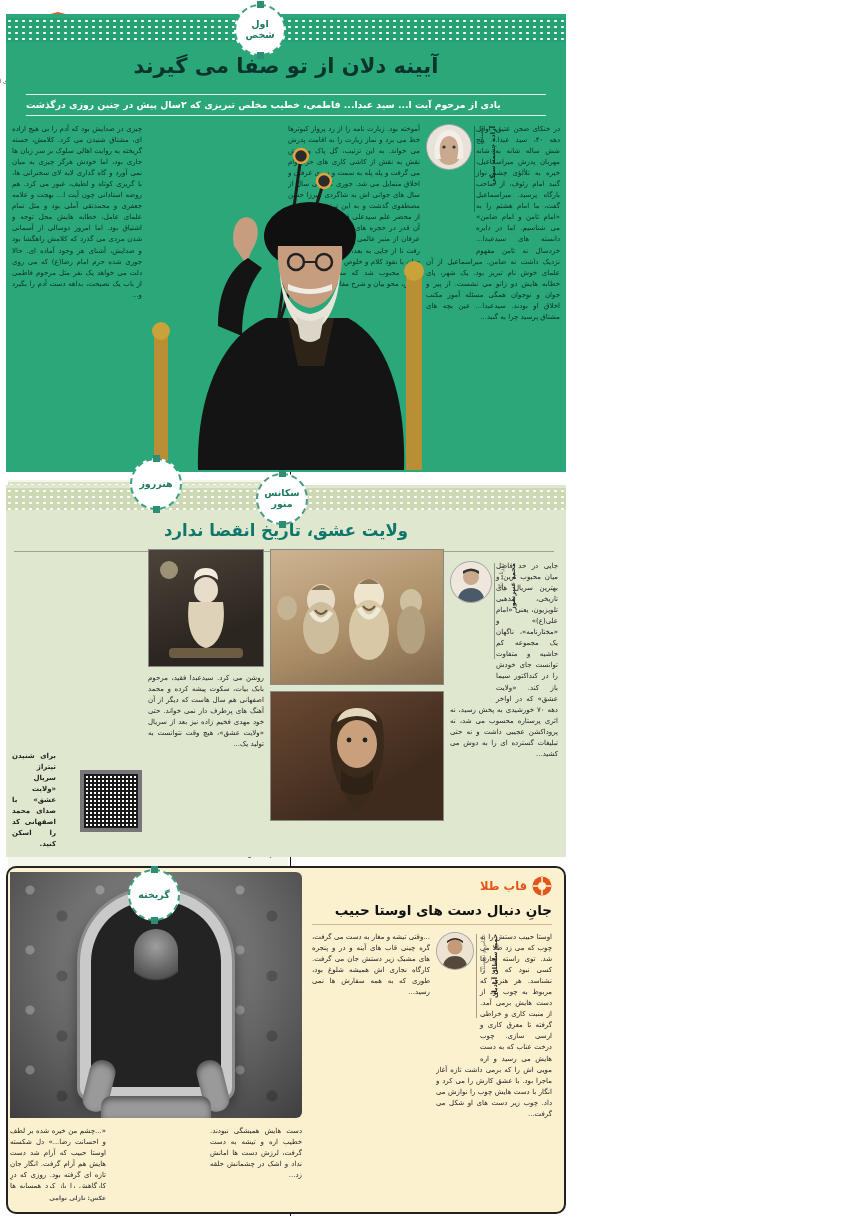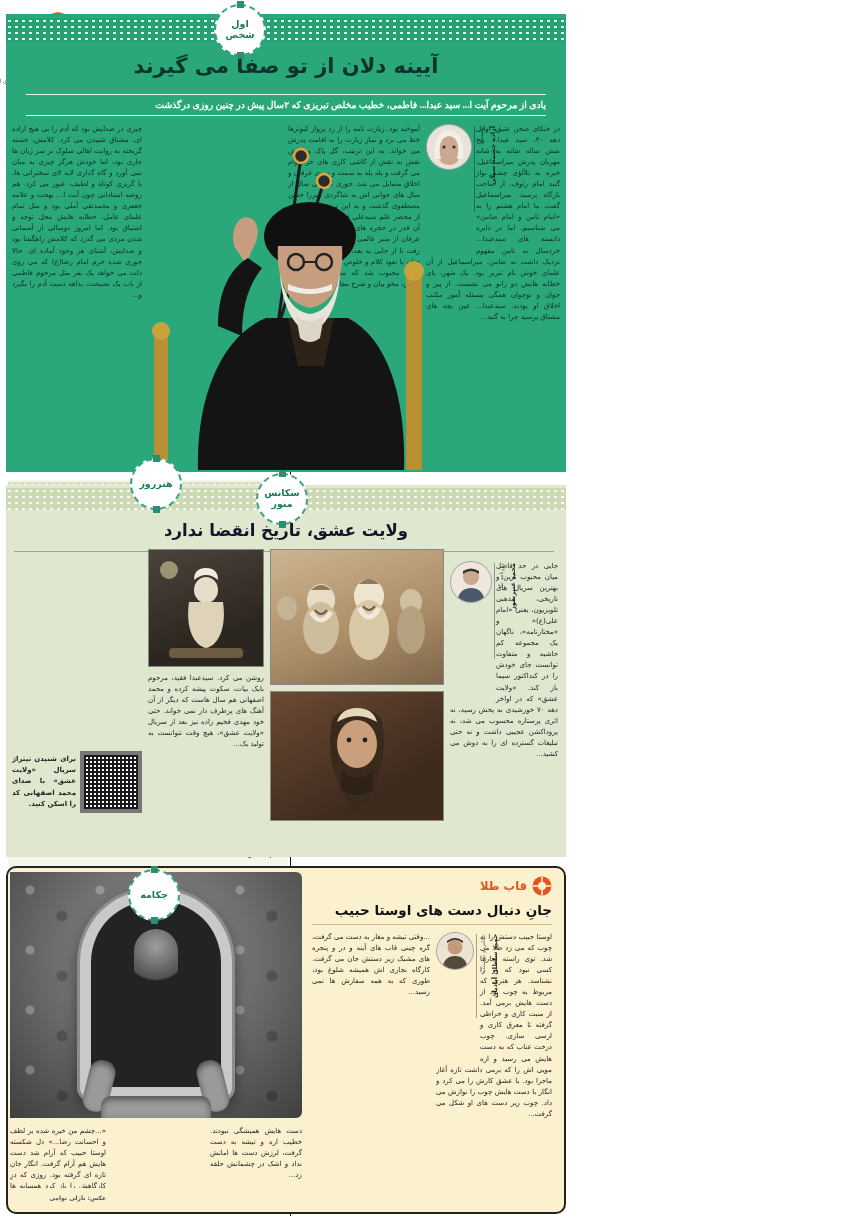--- a/index.html
+++ b/index.html
@@ -296,21 +296,21 @@
       <div class="caption-red">اثری از ایوان لیرا هنرمند ونزوئلایی</div>
       <div class="small-cap jt" style="margin-top:3px;">این کارتون یکی از آثار برگزیده جشنواره بین المللی کارتون «مهربانی رضوی» است. آثار این رویداد متأثر از احادیث و کلام امام رضا(ع) با موضوع مهربانی از سوی هنرمندان مختلف جهان خلق شده است.</div>
     </div>
   </div>
 
   <div class="poem-box abs" style="right:570px;top:893px;width:280px;height:297px;">
     <div class="dots abs" style="right:10px;top:6px;width:260px;height:22px;background-color:#29615a;"></div>
     <div class="badge abs" style="right:108px;top:-24px;">
       <i class="t"></i>
         <i class="b"></i>
-      <span>چکامه</span>
+      <span>گریخته</span>
     </div>
     <div style="text-align:center;font-weight:bold;font-size:15px;margin-top:40px;">چنان گنجشک می سایم سرم را روی ایوانت</div>
     <div style="width:140px;height:1px;background:#cfe0da;margin:6px auto 6px auto;"></div>
     <div style="margin-top:2px;">
       <div>
           <span class="poem-line">چنان گنجشک می سایم سرم را روی ایوانت</span>
           <span class="poem-line">که تا یک لحظه بالم حس کند گرمای دستانت</span>
           <span class="poem-line">تو خورشیدی و این گنجشک کوچک از تو می خواهد</span>
           <span class="poem-line">تمام عمر خود را سر کند در کنج ایوانت</span>
           <span class="poem-line">چنان گنجشک های ریزه خوارت معتقد هستم</span>
@@ -325,29 +325,29 @@
           <span class="poem-line">به این کوچک ترین گنجشک در ملک سلیمانت</span>
           <span class="poem-line">هوا گرم است، نور مستقیمت می وزد هر سو</span>
           <span class="poem-line">و گرداگرد تو پروانه های سبز حیرانت</span>
         </div>
     </div>
     <div style="text-align:center;font-size:6.5px;font-weight:bold;margin-top:4px;color:#dcebe6;">مریم سقلاطونی</div>
   </div>
 
   <div class="abs green" style="left:6px;top:14px;width:560px;height:458px;background:#2aa87a;">
     <div class="dots abs" style="left:0;top:4px;width:560px;height:24px;background-color:#26a173;"></div>
-    <div class="badge abs" style="left:208px;top:-10px;">
+    <div class="badge abs" style="left:228px;top:-10px;">
       <i class="t"></i>
         <i class="b"></i>
       <span>اول</span>
       <span>شخص</span>
     </div>
     <div class="abs" style="left:60px;top:40px;width:440px;text-align:center;font-weight:bold;font-size:21px;color:#0b332c;">آیینه دلان از تو صفا می گیرند</div>
     <div class="abs" style="left:20px;top:80px;width:520px;height:1px;background:#e6f4ee;"></div>
-    <div class="abs" style="left:20px;top:85px;width:520px;text-align:right;font-size:9.3px;font-weight:bold;color:#fff;font-family:Liberation Serif, serif;">یادی از مرحوم آیت ا... سید عبدا... فاطمی، خطیب مخلص تبریزی که ۲سال پیش در چنین روزی درگذشت</div>
+    <div class="abs" style="left:20px;top:85px;width:520px;text-align:left;font-size:9.3px;font-weight:bold;color:#fff;">یادی از مرحوم آیت ا... سید عبدا... فاطمی، خطیب مخلص تبریزی که ۲سال پیش در چنین روزی درگذشت</div>
     <div class="abs" style="left:20px;top:101px;width:520px;height:1px;background:#e6f4ee;"></div>
 
     <div class="col jt clip abs" style="right:6px;top:110px;width:134px;height:344px;">
       <span class="byline-float">
         <span class="avatar" style="width:44px;height:44px;">
           <svg width="44" height="44" viewBox="0 0 44 44">
               <circle cx="22" cy="22" r="22" fill="#e8e2d8"></circle>
               <path d="M22 8 C12 8 9 18 10 28 C11 36 16 40 22 40 C28 40 33 36 34 28 C35 18 32 8 22 8 Z" fill="#caa98f"></path>
               <path d="M22 5 C10 6 6 20 8 34 L14 34 C11 22 13 12 22 11 C31 12 33 22 30 34 L36 34 C38 20 34 6 22 5 Z" fill="#f3efe8"></path>
               <circle cx="17" cy="22" r="1.6" fill="#333"></circle>
@@ -401,21 +401,21 @@
   </div>
 
   <div class="abs sage" style="left:6px;top:485px;width:560px;height:372px;">
     <div class="dots abs" style="left:0;top:3px;width:560px;height:22px;background-color:#cdd8b4;"></div>
     <div class="badge abs" style="right:258px;top:-12px;border-color:#4a9c82;">
       <i class="t"></i>
         <i class="b"></i>
       <span>سکانس</span>
       <span>منور</span>
     </div>
-    <div class="abs" style="right:130px;top:36px;width:300px;text-align:center;font-weight:bold;font-size:16.5px;color:#0f172a;">ولایت عشق، تاریخ انقضا ندارد</div>
+    <div class="abs" style="right:130px;top:36px;width:300px;text-align:center;font-weight:bold;font-size:16.5px;color:#0f766e;">ولایت عشق، تاریخ انقضا ندارد</div>
     <div class="abs" style="right:12px;top:66px;width:540px;height:1px;background:#9aa68a;"></div>
 
     <div class="col jt clip abs" style="right:8px;top:76px;width:108px;height:288px;">
       <span class="byline-float" style="width:42px;height:140px;">
         <span class="avatar" style="width:40px;height:40px;">
           <svg width="40" height="40" viewBox="0 0 40 40">
               <circle cx="20" cy="20" r="20" fill="#efe7dc"></circle>
               <circle cx="20" cy="15" r="8" fill="#caa98f"></circle>
               <path d="M12 12 q8 -6 16 0 l0 -3 q-8 -5 -16 0 Z" fill="#333"></path>
               <path d="M6 40 q2 -14 14 -14 q12 0 14 14 Z" fill="#4a5a6a"></path>
@@ -462,21 +462,21 @@
         <path d="M40 52 C36 80 46 96 57 98 C68 96 78 80 74 52 Z" fill="#ded2b8"></path>
         <path d="M45 30 q12 -10 24 0 q0 -12 -12 -12 q-12 0 -12 12 Z" fill="#f2ecdc"></path>
         <rect x="20" y="98" width="74" height="10" rx="4" fill="#6b5c42"></rect>
         <circle cx="20" cy="20" r="9" fill="#f4e7b8" opacity=".5"></circle>
       </svg>
     </div>
     <div class="col jt clip abs" style="right:302px;top:188px;width:116px;height:170px;">
       <span>روشن می کرد. سیدعبدا فقید، مرحوم بابک بیات، سکوت پیشه کرده و محمد اصفهانی هم سال هاست که دیگر از آن آهنگ های پرطرف دار نمی خواند. حتی خود مهدی فخیم زاده نیز بعد از سریال «ولایت عشق»، هیچ وقت نتوانست به تولید یک...</span>
     </div>
 
-    <div class="abs" style="right:424px;top:266px;width:130px;display:flex;gap:4px;align-items:center;">
+    <div class="abs" style="right:424px;top:266px;width:130px;display:flex;gap:24px;align-items:center;">
       <div class="qr" style="width:62px;height:62px;flex:none;border:4px solid #777;"></div>
       <div class="col jt" style="font-weight:bold;">برای شنیدن تیتراژ سریال «ولایت عشق» با صدای محمد اصفهانی کد را اسکن کنید.</div>
     </div>
   </div>
 
   <div class="gold-box abs gold" style="left:6px;top:866px;width:560px;height:348px;">
 
     <div class="abs" style="right:12px;top:8px;display:flex;align-items:center;gap:5px;">
       <svg width="20" height="20" viewBox="0 0 20 20">
         <circle cx="10" cy="10" r="9.5" fill="#e4551c"></circle>

